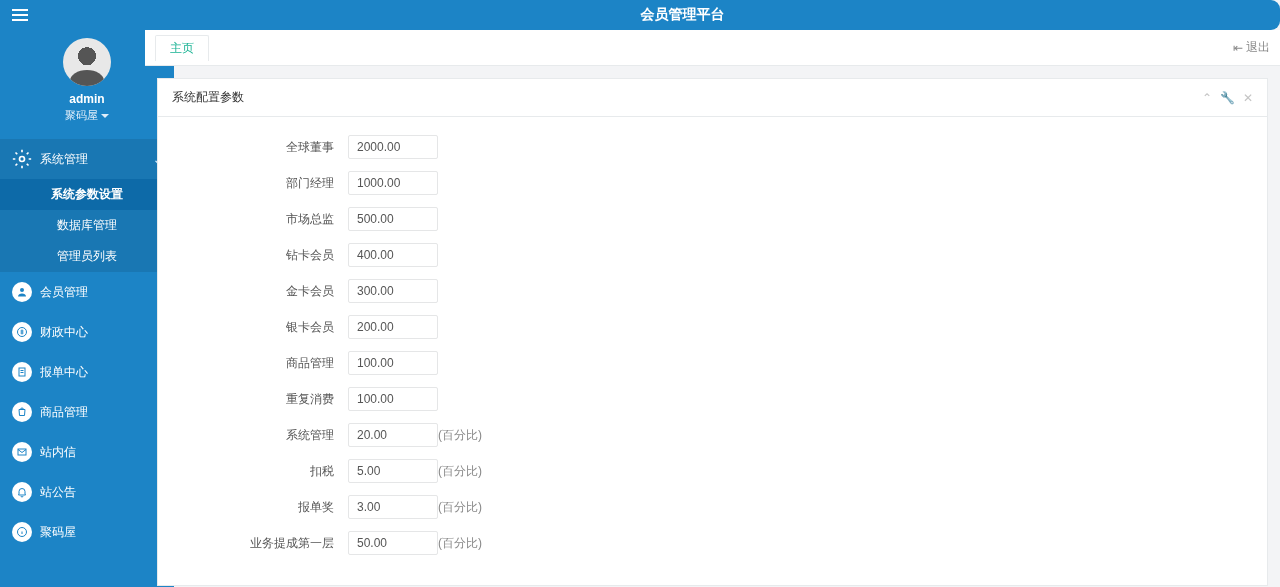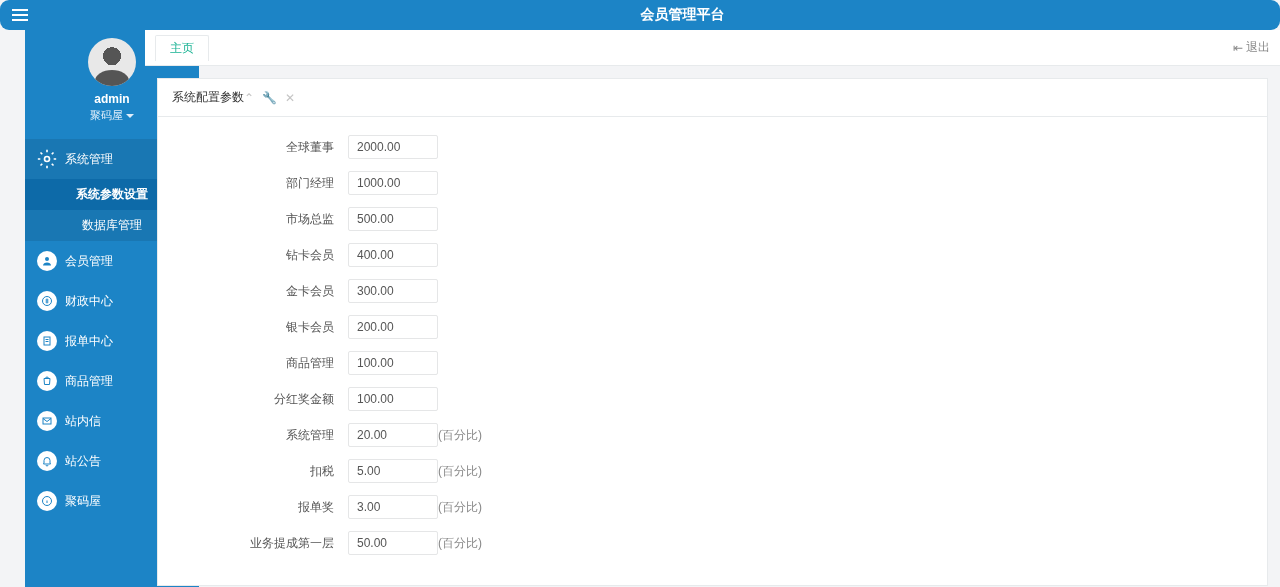--- a/index.html
+++ b/index.html
@@ -4,21 +4,21 @@
 <style>
 * { box-sizing: border-box; margin: 0; padding: 0; }
 body { font-family: "Microsoft YaHei", Arial, sans-serif; font-size: 12px; background: #f3f4f6; overflow: hidden; }
 
 .topbar { height: 30px; background: #1c84c6; display: flex; align-items: center; color: #fff; border-radius: 9px; }
 .hamburger { width: 145px; display: flex; align-items: center; padding-left: 12px; }
 .hamburger-lines { width: 16px; height: 12px; position: relative; }
 .hamburger-lines span { display: block; height: 2px; background: #fff; margin-bottom: 3px; }
 .topbar-title { flex: 1; text-align: center; font-weight: bold; font-size: 14px; }
 
-.sidebar { position: absolute; left: 0; top: 0; width: 174px; height: 100%; background: #1c84c6; color: #fff; margin-left: 25px; }
+.sidebar { position: absolute; left: 0; top: 0; width: 174px; height: 100%; background: #1c84c6; color: #fff; }
 .sidebar-inner { padding-top: 30px; }
 .avatar-box { text-align: center; padding: 8px 0 10px; }
 .avatar { width: 48px; height: 48px; border-radius: 50%; background: radial-gradient(circle at 50% 38%, #555 0 9px, #e8e8e8 9px 24px); margin: 0 auto; position: relative; overflow: hidden;}
 .avatar::after{content:"";position:absolute;bottom:-6px;left:50%;transform:translateX(-50%);width:34px;height:22px;background:#555;border-radius:50% 50% 0 0;}
 .username { font-size: 12px; margin-top: 6px; font-weight: bold;}
 .role { font-size: 11px; color: #e0eefa; margin-top: 2px; display: inline-flex; align-items: center; gap:3px;}
 .caret { display:inline-block; width:0; height:0; border-left:4px solid transparent; border-right:4px solid transparent; border-top:4px solid #e0eefa; }
 
 .nav { margin-top: 6px; }
 .nav-item { display:flex; align-items:center; padding: 10px 12px; font-size: 12px; position: relative; cursor:pointer;}
@@ -29,21 +29,21 @@
 .submenu .sub-item { display:block; padding: 7px 10px 7px 10px; text-align:center; font-size:12px; cursor:pointer;}
 .submenu .sub-item.active { background:#0d6aa8;font-weight:bold; }
 
 .main { position:absolute; left:145px; top:30px; right:0; bottom:0; display:flex; flex-direction:column; }
 .tabbar { height: 36px; background:#fff; display:flex; align-items:center; border-bottom:1px solid #e7eaec; padding: 0 10px; justify-content:space-between;}
 .tab { display:inline-block; padding:4px 14px; font-size:12px; color:#1ab394; border:1px solid #e7eaec; border-bottom:none; border-radius:2px 2px 0 0; background:#fff;}
 .exit { color:#888; font-size:12px; display:flex; align-items:center; gap:3px; cursor:pointer;}
 
 .content { flex:1; overflow:auto; padding:12px; }
 .panel { background:#fff; border:1px solid #e7eaec; }
-.panel-head { display:flex; align-items:center; justify-content:flex-start; padding:10px 14px; border-bottom:1px solid #e7eaec; color:#333; font-size:12px;}
+.panel-head { display:flex; align-items:center; justify-content:space-between; padding:10px 14px; border-bottom:1px solid #e7eaec; color:#333; font-size:12px;}
 .panel-tools { color:#c4c4c4; display:flex; gap:8px; font-size:12px;}
 .panel-body { padding: 18px 20px; }
 .form-row { display:flex; align-items:center; margin-bottom: 12px; }
 .form-label { width: 170px; text-align:right; padding-right:14px; color:#555; font-size:12px;}
 .form-input { width: 90px; height: 24px; border:1px solid #e5e6e7; padding: 3px 8px; font-size:12px; color:#555; border-radius:2px;}
 .hint { color:#888; font-size:12px; }
 
 .icon-circle { width:20px; height:20px; border-radius:50%; background:#fff; display:flex; align-items:center; justify-content:center;}
 .icon-circle svg { width:12px; height:12px; }
 </style>
@@ -67,20 +67,21 @@
               <circle cx="12" cy="12" r="3"></circle>
               <path d="M12 1v3M12 20v3M4.2 4.2l2.1 2.1M17.7 17.7l2.1 2.1M1 12h3M20 12h3M4.2 19.8l2.1-2.1M17.7 6.3l2.1-2.1"></path>
             </svg>
           </span>
           <span>系统管理</span>
           <span class="chev">⌄</span>
         </div>
         <div class="submenu">
           <div class="sub-item active">系统参数设置</div>
           <div class="sub-item">数据库管理</div>
+          <div class="sub-item">管理员列表</div>
         </div>
         <div class="nav-item">
           <span class="icon">
             <div class="icon-circle">
               <svg viewBox="0 0 24 24" fill="#1c84c6">
                 <circle cx="12" cy="8" r="4"></circle>
                 <path d="M4 21c0-4 4-6 8-6s8 2 8 6"></path>
               </svg>
             </div>
           </span>
@@ -216,21 +217,21 @@
           </div>
           <div class="form-row">
             <div class="form-label">银卡会员</div>
             <input class="form-input" value="200.00" style="">
           </div>
           <div class="form-row">
             <div class="form-label">商品管理</div>
             <input class="form-input" value="100.00" style="">
           </div>
           <div class="form-row">
-            <div class="form-label">分红奖金额</div>
+            <div class="form-label">重复消费</div>
             <input class="form-input" value="100.00" style="">
           </div>
           <div class="form-row">
             <div class="form-label">系统管理</div>
             <input class="form-input" value="20.00" style="">
             <span class="hint">(百分比)</span>
           </div>
           <div class="form-row">
             <div class="form-label">扣税</div>
             <input class="form-input" value="5.00" style="">

